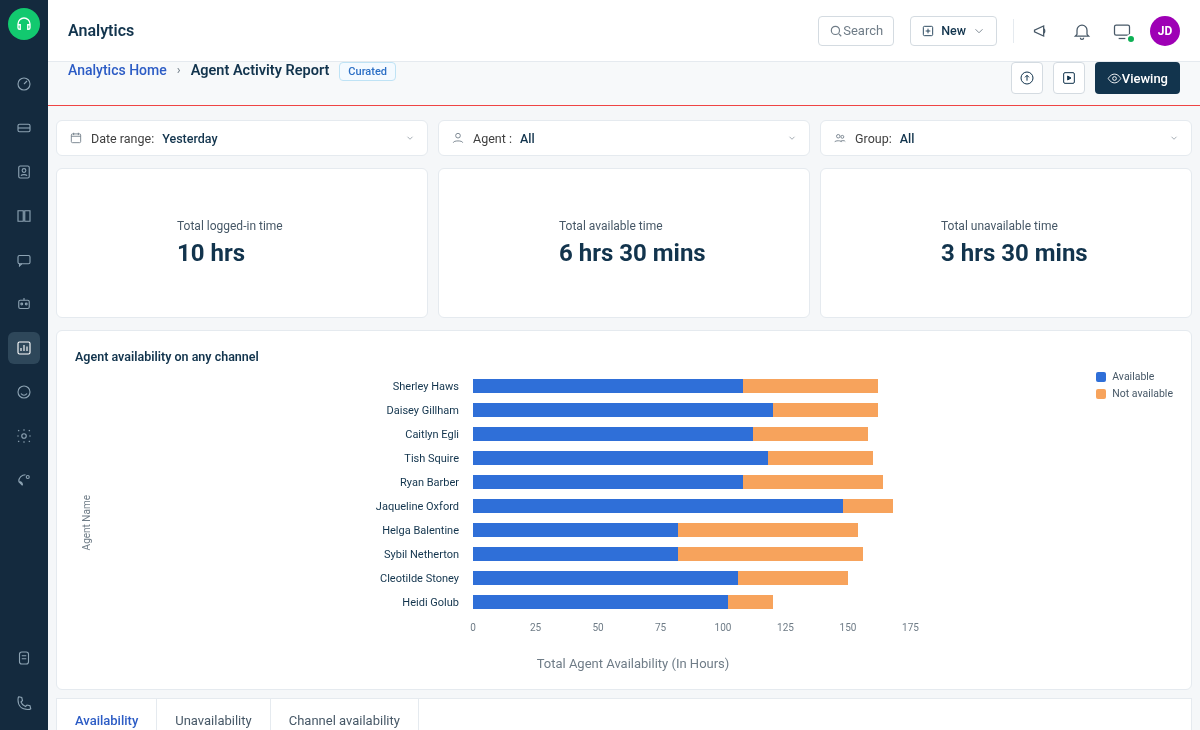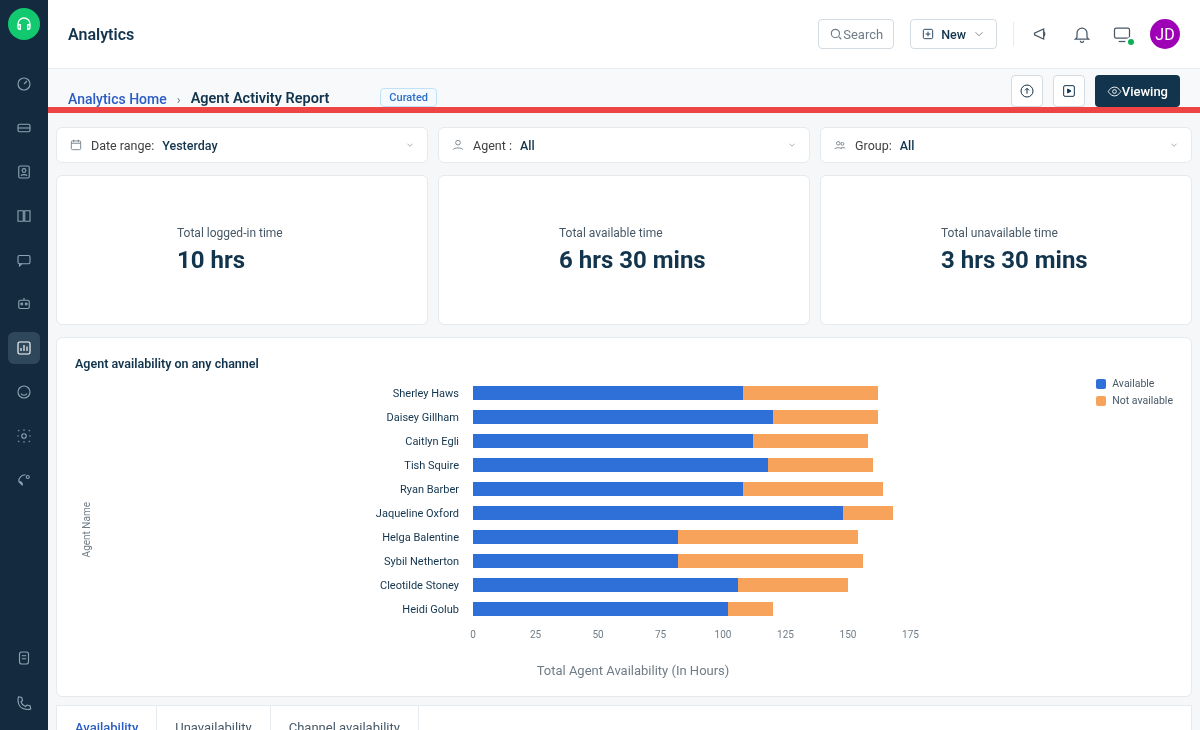--- a/index.html
+++ b/index.html
@@ -6,36 +6,36 @@
 body { font-family: -apple-system, BlinkMacSystemFont, "Segoe UI", Roboto, sans-serif; font-size: 13px; color: #12344d; background: #fff; }
 .app { display: flex; height: 730px; width: 1200px; }
 .sidebar { width: 48px; background: #142a3e; display: flex; flex-direction: column; align-items: center; padding-top: 8px; gap: 4px; }
 .sidebar-logo { width: 32px; height: 32px; border-radius: 50%; background: #12c96f; display: flex; align-items: center; justify-content: center; margin-bottom: 20px; }
 .sidebar-logo svg { width: 18px; height: 18px; }
 .sidebar-item { width: 32px; height: 32px; display: flex; align-items: center; justify-content: center; border-radius: 6px; cursor: pointer; margin: 4px 0; }
 .sidebar-item.active { background: #2e475a; }
 .sidebar-item svg { width: 18px; height: 18px; stroke: #8da3b3; fill: none; stroke-width: 1.5; }
 .sidebar-item.active svg { stroke: #fff; }
 .main { flex: 1; display: flex; flex-direction: column; overflow: hidden; }
-.topbar { height: 69px; border-bottom: 1px solid #e5eaef; display: flex; align-items: center; padding: 0 20px; gap: 16px; }
+.topbar { height: 62px; border-bottom: 1px solid #e5eaef; display: flex; align-items: center; padding: 0 20px; gap: 16px; }
 .topbar-title { font-size: 16px; font-weight: 600; color: #12344d; }
 .topbar-spacer { flex: 1; }
 .search-box { height: 30px; border: 1px solid #d4dbe1; border-radius: 4px; display: flex; align-items: center; padding: 0 10px; gap: 0; color: #6f7c87; cursor: text; min-width: 70px; }
 .search-box svg { width: 14px; height: 14px; stroke: #6f7c87; fill: none; stroke-width: 2; }
 .new-btn { height: 30px; border: 1px solid #d4dbe1; border-radius: 4px; display: flex; align-items: center; padding: 0 10px; gap: 6px; cursor: pointer; font-size: 12.5px; font-weight: 500; color: #12344d;}
 .new-btn svg { width: 14px; height: 14px; }
 .topbar-divider { width: 1px; height: 24px; background: #e5eaef; }
 .topbar-icon { width: 24px; height: 24px; display: flex; align-items: center; justify-content: center; cursor: pointer; }
 .topbar-icon svg { width: 20px; height: 20px; stroke: #475867; fill: none; stroke-width: 1.5; }
-.avatar { width: 30px; height: 30px; border-radius: 50%; background: #9e00b5; color: #fff; display: flex; align-items: center; justify-content: center; font-size: 16px; font-weight: 400; cursor: pointer; }
-.header-row { height: 44px; border-bottom: 6px solid #ef4444; display: flex; align-items: flex-end; padding: 0 20px; gap: 10px; background: #f7f9fa;}
+.avatar { width: 30px; height: 30px; border-radius: 50%; background: #9e00b5; color: #fff; display: flex; align-items: center; justify-content: center; font-size: 12px; font-weight: 700; cursor: pointer; }
+.header-row { height: 44px; border-bottom: 1px solid #ef4444; display: flex; align-items: flex-start; padding: 0 20px; gap: 10px; background: #f7f9fa;}
 .breadcrumb-link { color: #2c5cc5; font-size: 14px; font-weight: 500; cursor: pointer; }
 .breadcrumb-sep { color: #6f7c87; }
 .page-title { font-size: 14.5px; font-weight: 600; color: #12344d; }
-.curated-badge { border: 1px solid #bfe3f5; color: #2c6fc5; font-size: 11px; padding: 2px 8px; border-radius: 4px; font-weight: 500; background:#f4faff;margin-left:41px; }
+.curated-badge { border: 1px solid #bfe3f5; color: #2c6fc5; font-size: 11px; padding: 2px 8px; border-radius: 4px; font-weight: 500; background:#f4faff; }
 .header-spacer { flex: 1; }
 .icon-btn { width: 32px; height: 32px; border: 1px solid #d4dbe1; border-radius: 4px; display: flex; align-items: center; justify-content: center; cursor: pointer; background: #fff; }
 .icon-btn svg { width: 16px; height: 16px; stroke: #12344d; fill: none; stroke-width: 1.5; }
 .viewing-btn { height: 32px; background: #12344d; color: #fff; border-radius: 4px; display: flex; align-items: center; padding: 0 12px; cursor: pointer; font-size: 13px; font-weight: 500; }
 .viewing-btn svg { width: 15px; height: 15px; stroke: #fff; fill: none; stroke-width: 1.5; }
 .content { flex: 1; overflow-y: auto; padding: 14px 8px 0 8px; background: #f5f7f9; }
 .filters { display: flex; gap: 10px; margin-bottom: 12px; }
 .filter-box { flex: 1; height: 36px; background: #fff; border: 1px solid #e5eaef; border-radius: 6px; display: flex; align-items: center; padding: 0 12px; gap: 8px; cursor: pointer; font-size: 12.5px; color: #475867; }
 .filter-box svg.lead { width: 14px; height: 14px; stroke: #6f7c87; fill: none; stroke-width: 1.5; }
 .filter-label { color: #404040; }

